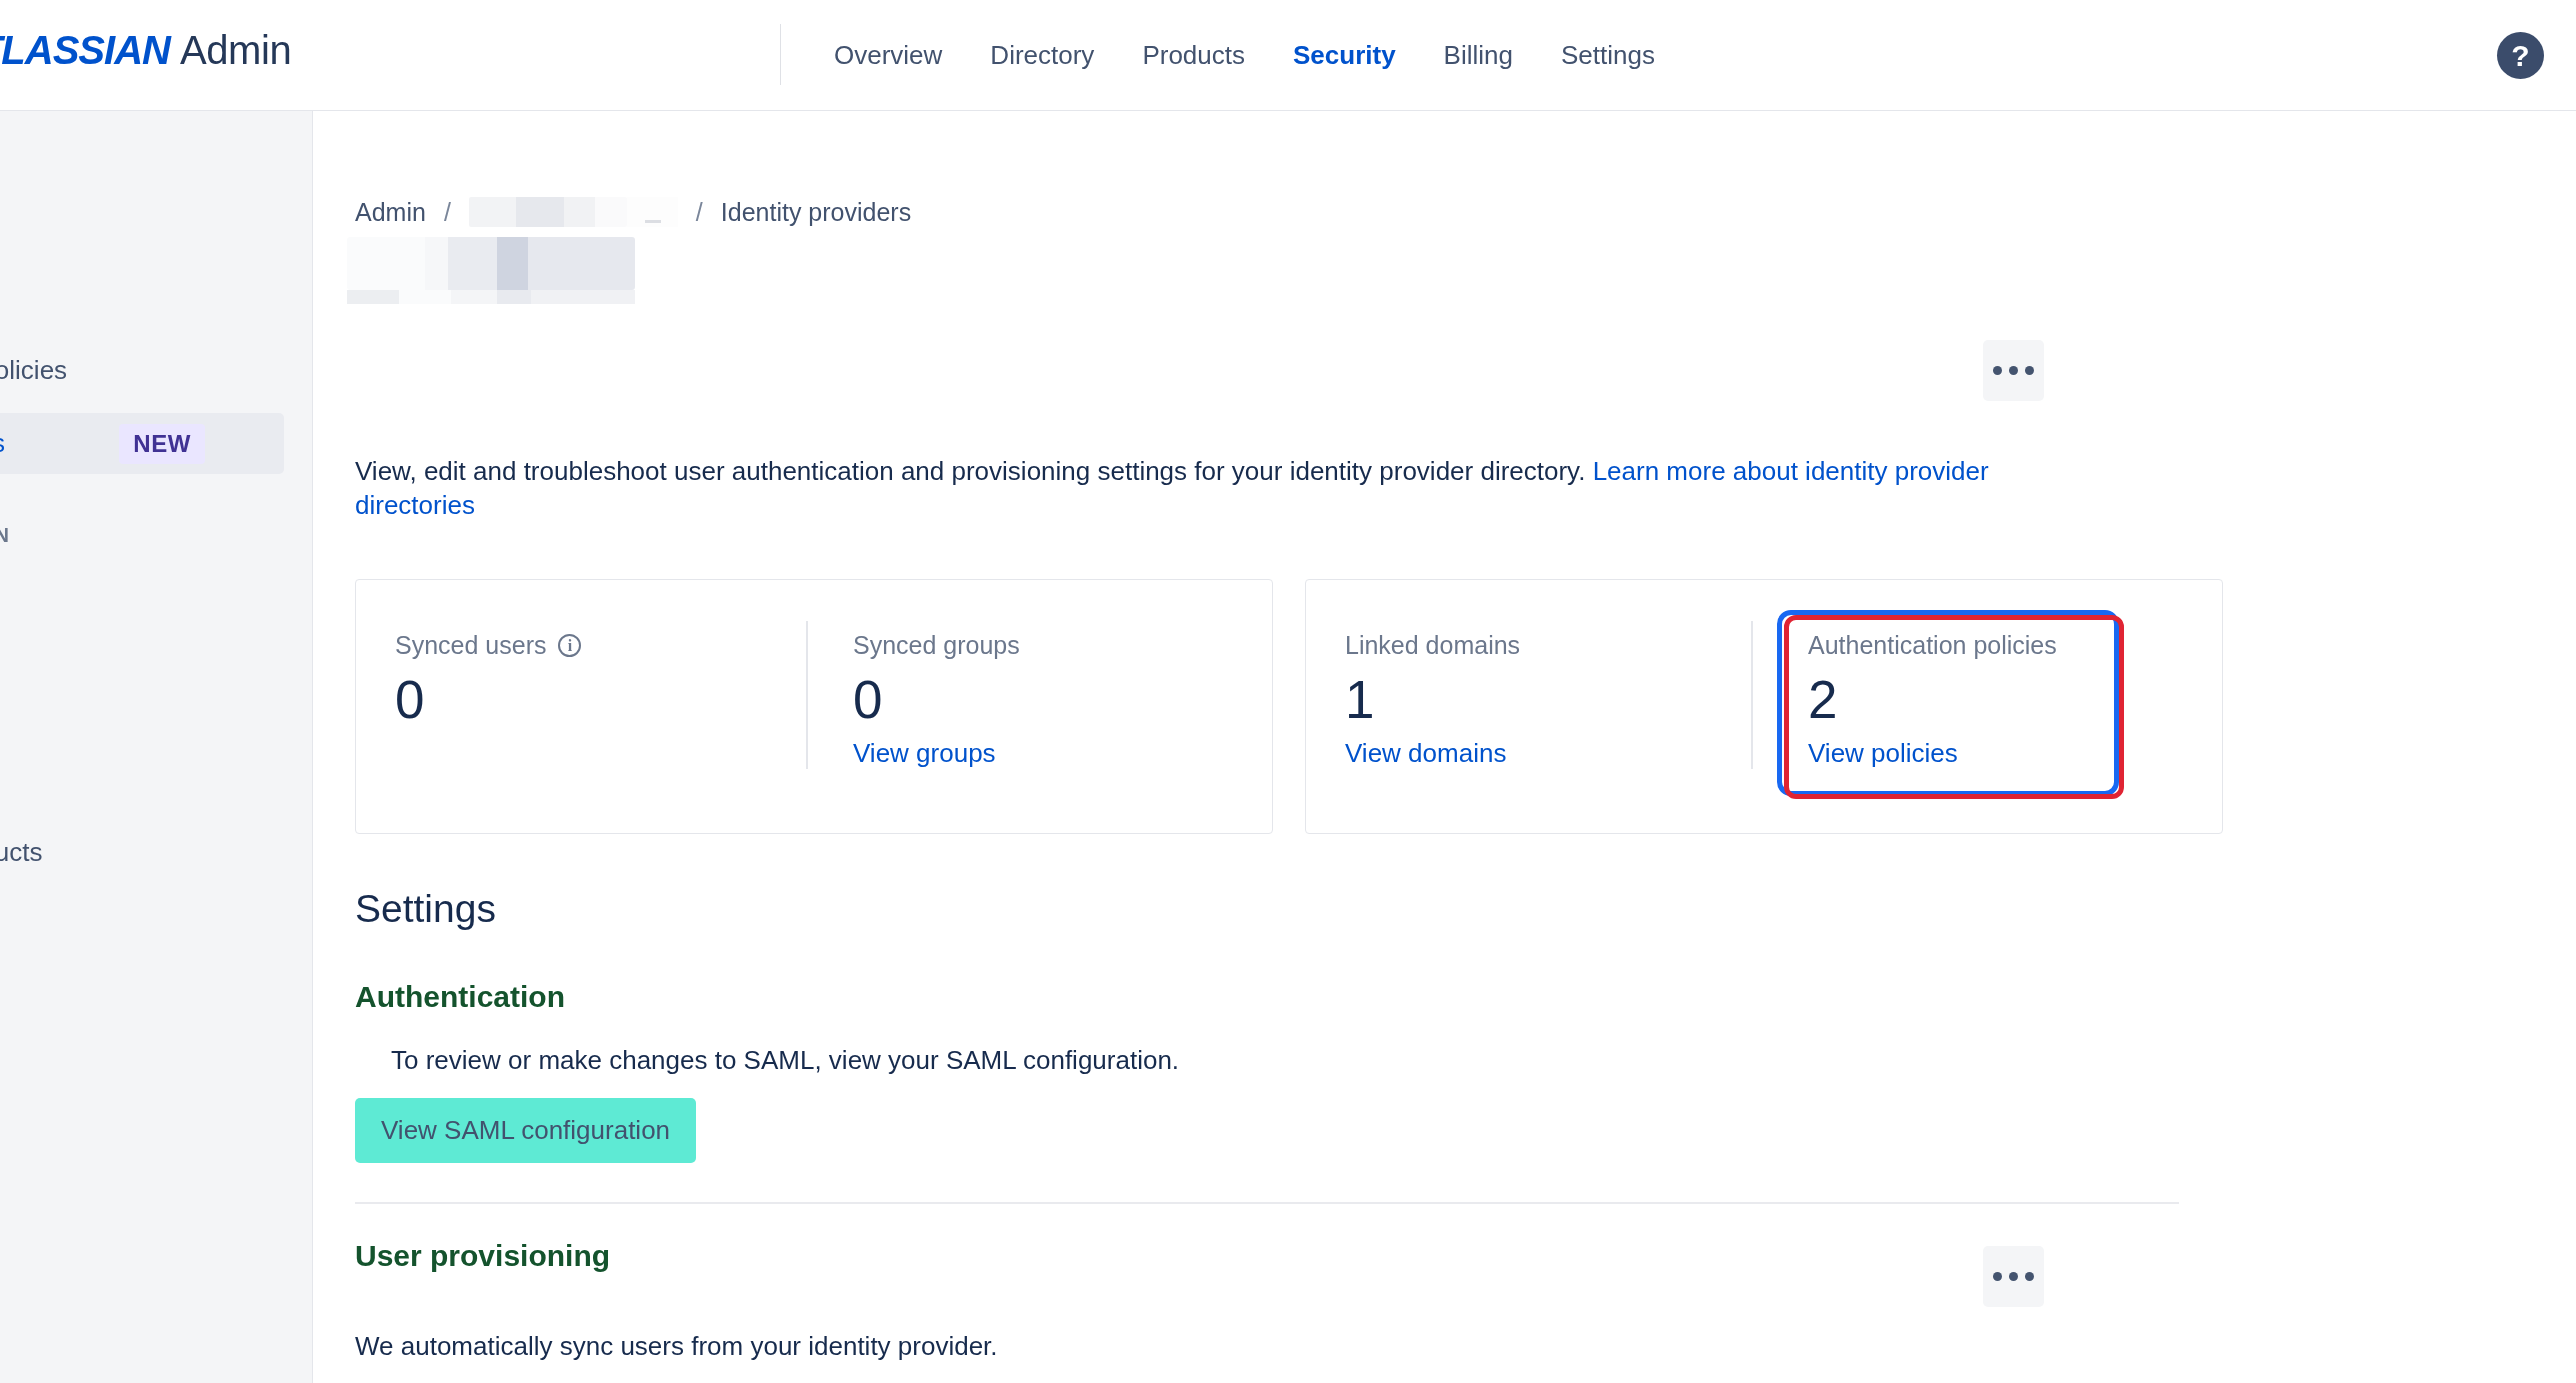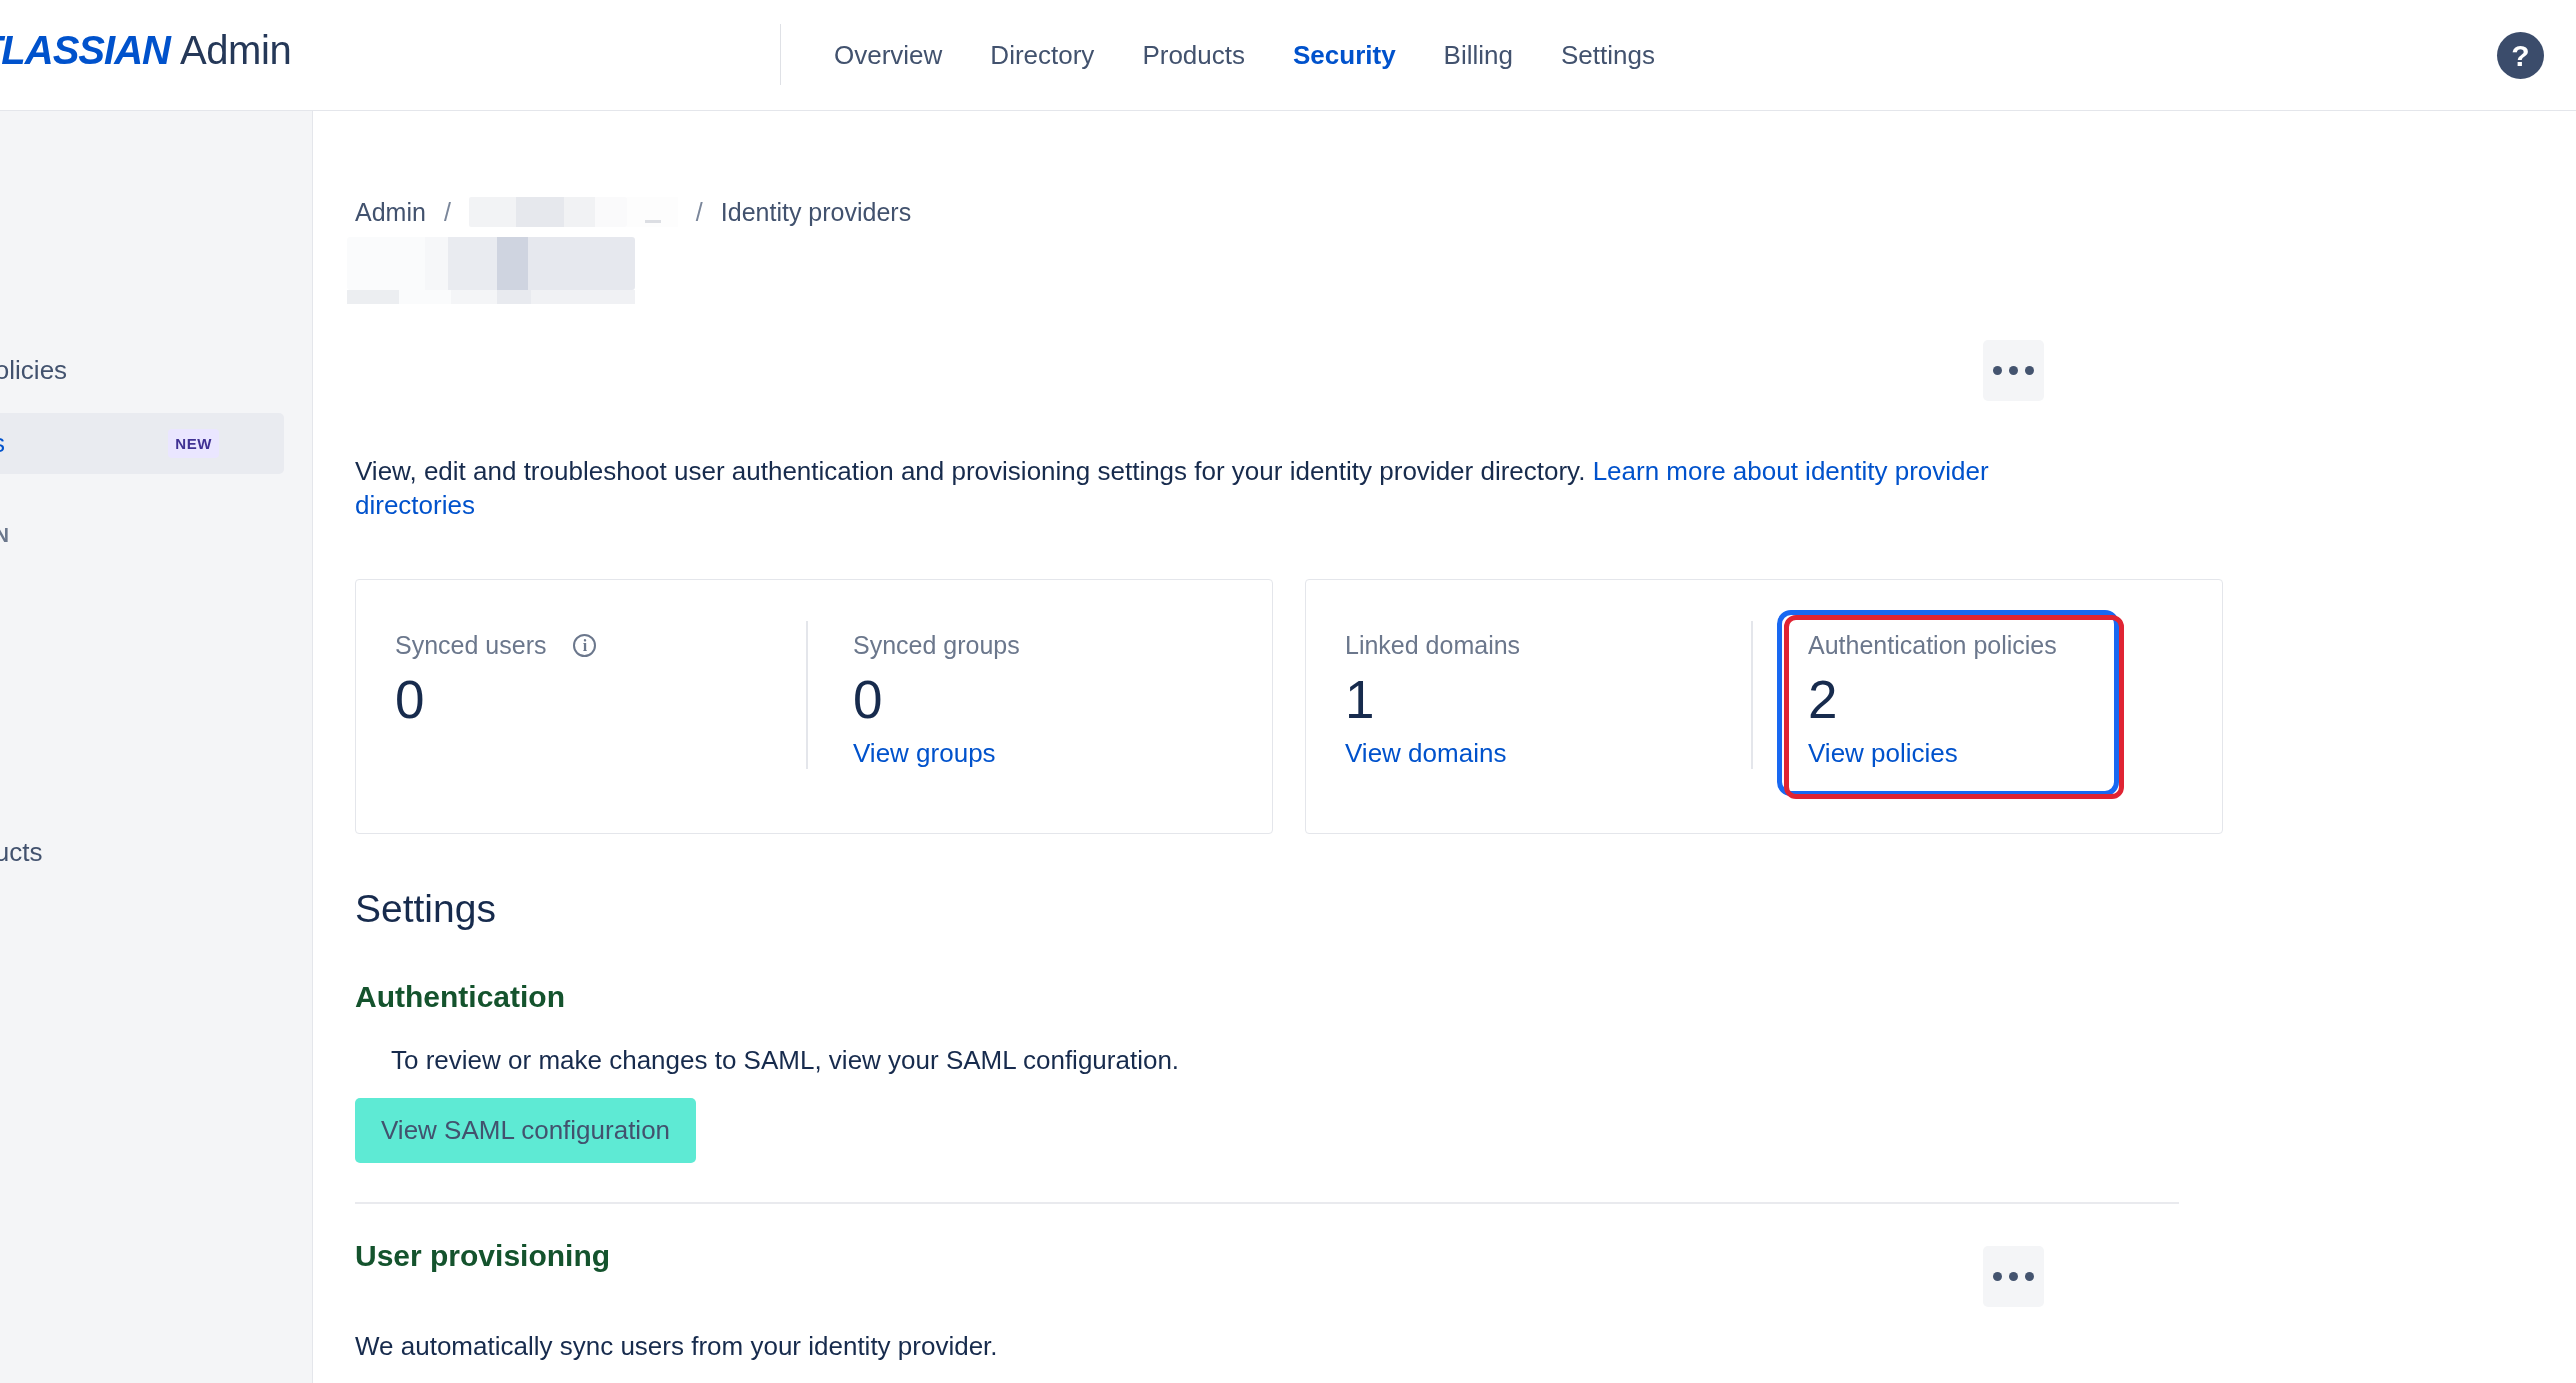--- a/index.html
+++ b/index.html
@@ -130,26 +130,26 @@
     padding-left: 26px;
     font-size: 20px;
     font-weight: 700;
     letter-spacing: 1.1px;
     color: #6B778C;
     white-space: nowrap;
   }
   .badge-new {
     background: #EAE6FF;
     color: #403294;
-    font-size: 15px;
+    font-size: 24px;
     font-weight: 700;
     letter-spacing: 0.6px;
-    padding: 6px 7px;
+    padding: 6px 14px;
     border-radius: 4px;
-    margin-right: 41px;
+    margin-right: 55px;
   }
 
   
   .main {
     position: absolute;
     top: 111px; left: 314px;
     width: 2262px; height: 1273px;
     background: #ffffff;
     overflow: hidden;
   }
@@ -271,21 +271,21 @@
     position: absolute;
     left: -8px; top: 41px;
     width: 2px; height: 148px;
     background: #e4e6eb;
   }
   .stat-label {
     font-size: 25px;
     color: #6B778C;
     display: flex;
     align-items: center;
-    gap: 27px;
+    gap: 12px;
     white-space: nowrap;
   }
   .info-icon {
     width: 23px; height: 23px;
     border: 2px solid #6B778C;
     border-radius: 50%;
     display: inline-flex;
     align-items: center;
     justify-content: center;
     font-size: 16px;

